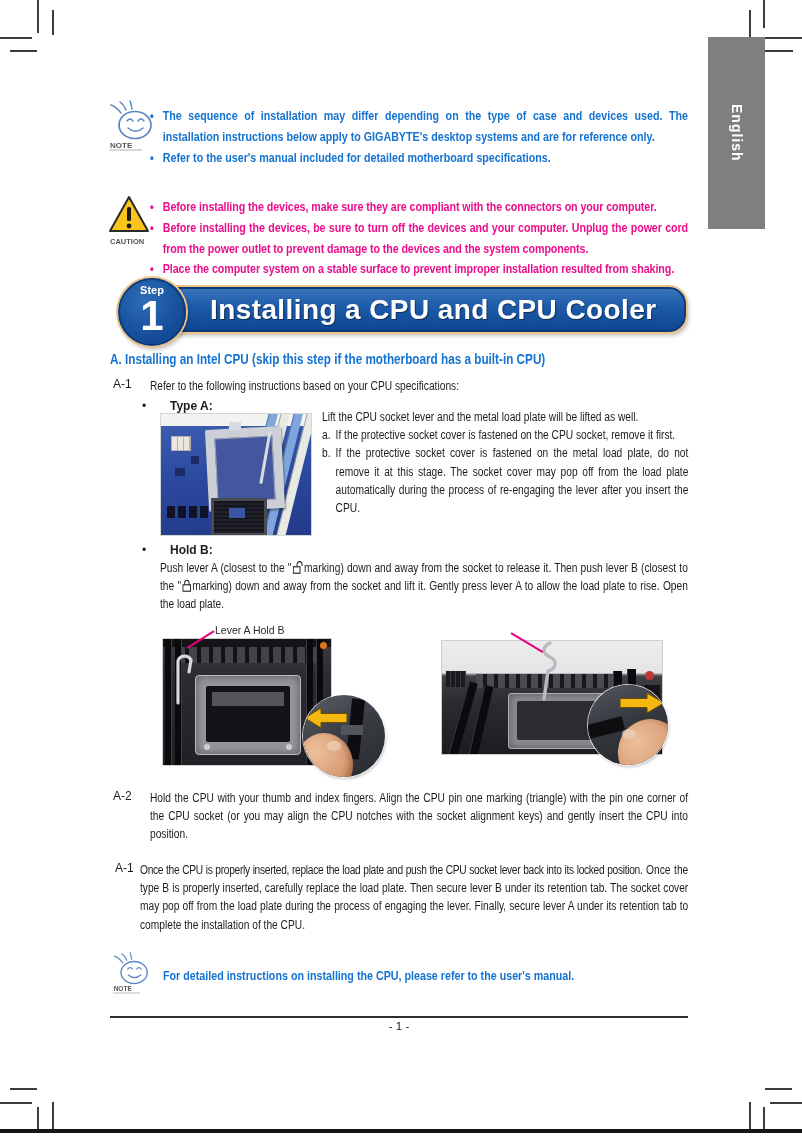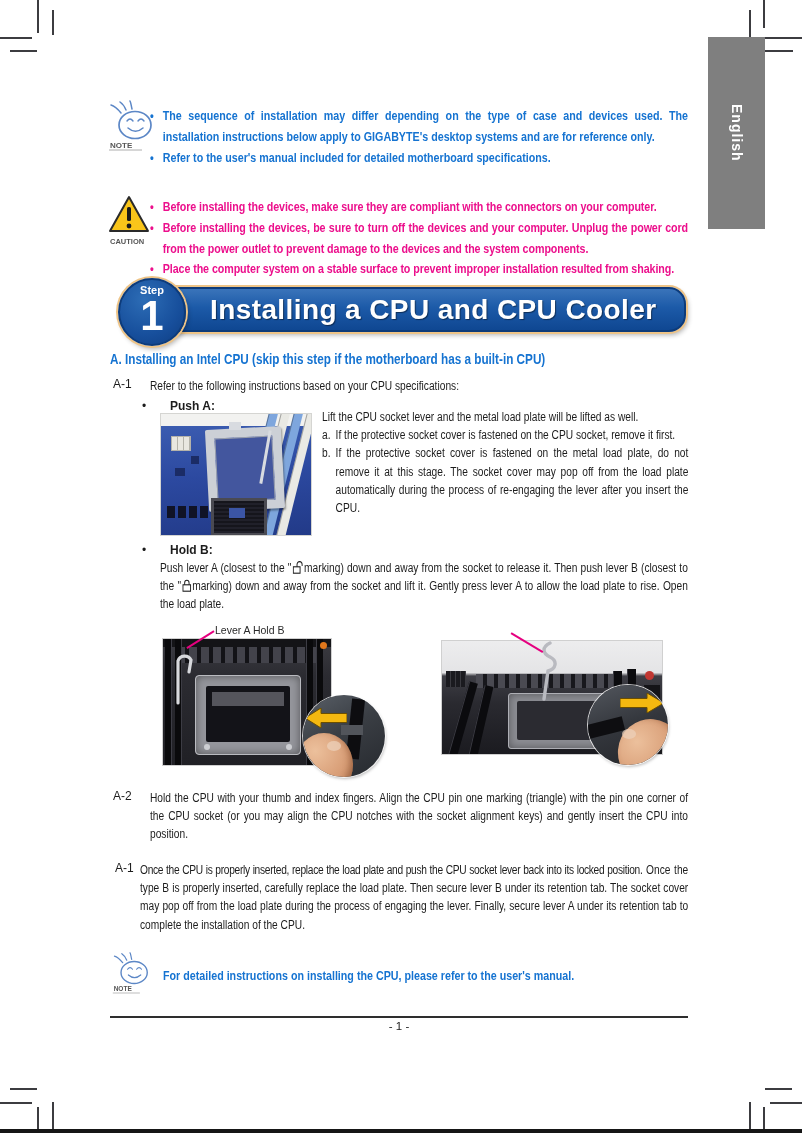--- a/index.html
+++ b/index.html
@@ -139,21 +139,21 @@
       <div class="step-num">1</div>
     </div>
   </div>
 
   <div class="abs sec-head cx" style="left:110px;top:352px;width:682px">A. Installing an Intel CPU (skip this step if the motherboard has a built-in CPU)</div>
 
   <div class="abs lab" style="left:113px;top:377px">A-1</div>
   <div class="abs body cx" style="left:150px;top:377px;width:660px">Refer to the following instructions based on your CPU specifications:</div>
 
   <div class="abs body" style="left:142px;top:397px">•</div>
-  <div class="abs body bold" style="left:170px;top:397px">Push A:</div>
+  <div class="abs body bold" style="left:170px;top:397px">Type A:</div>
 
   <div class="photoA">
     <div class="abs" style="left:0;right:0;top:12px;bottom:0;background:linear-gradient(175deg,#3b5cb0 0%,#2c49a0 45%,#223a88 100%)"></div>
     <div class="abs" style="left:92px;top:-12px;width:8px;height:150px;background:#7ea6dd;border-left:1px solid rgba(0,0,0,.3);transform:rotate(14deg)"></div>
     <div class="abs" style="left:104px;top:-12px;width:8px;height:150px;background:#e9e9e4;border-left:1px solid rgba(0,0,0,.3);transform:rotate(14deg)"></div>
     <div class="abs" style="left:117px;top:-12px;width:8px;height:150px;background:#7ea6dd;border-left:1px solid rgba(0,0,0,.3);transform:rotate(14deg)"></div>
     <div class="abs" style="left:130px;top:-12px;width:8px;height:150px;background:#e9e9e4;border-left:1px solid rgba(0,0,0,.3);transform:rotate(14deg)"></div>
     <div class="abs" style="left:10px;top:22px;width:18px;height:13px;background:#e9e7e0;border:1px solid #b5b3aa;background-image:repeating-linear-gradient(90deg,transparent 0 5px,#b5b3aa 5px 6px)"></div>
     <div class="abs" style="left:14px;top:54px;width:10px;height:8px;background:#1b2c66"></div>
     <div class="abs" style="left:30px;top:42px;width:8px;height:8px;background:#1b2c66"></div>

